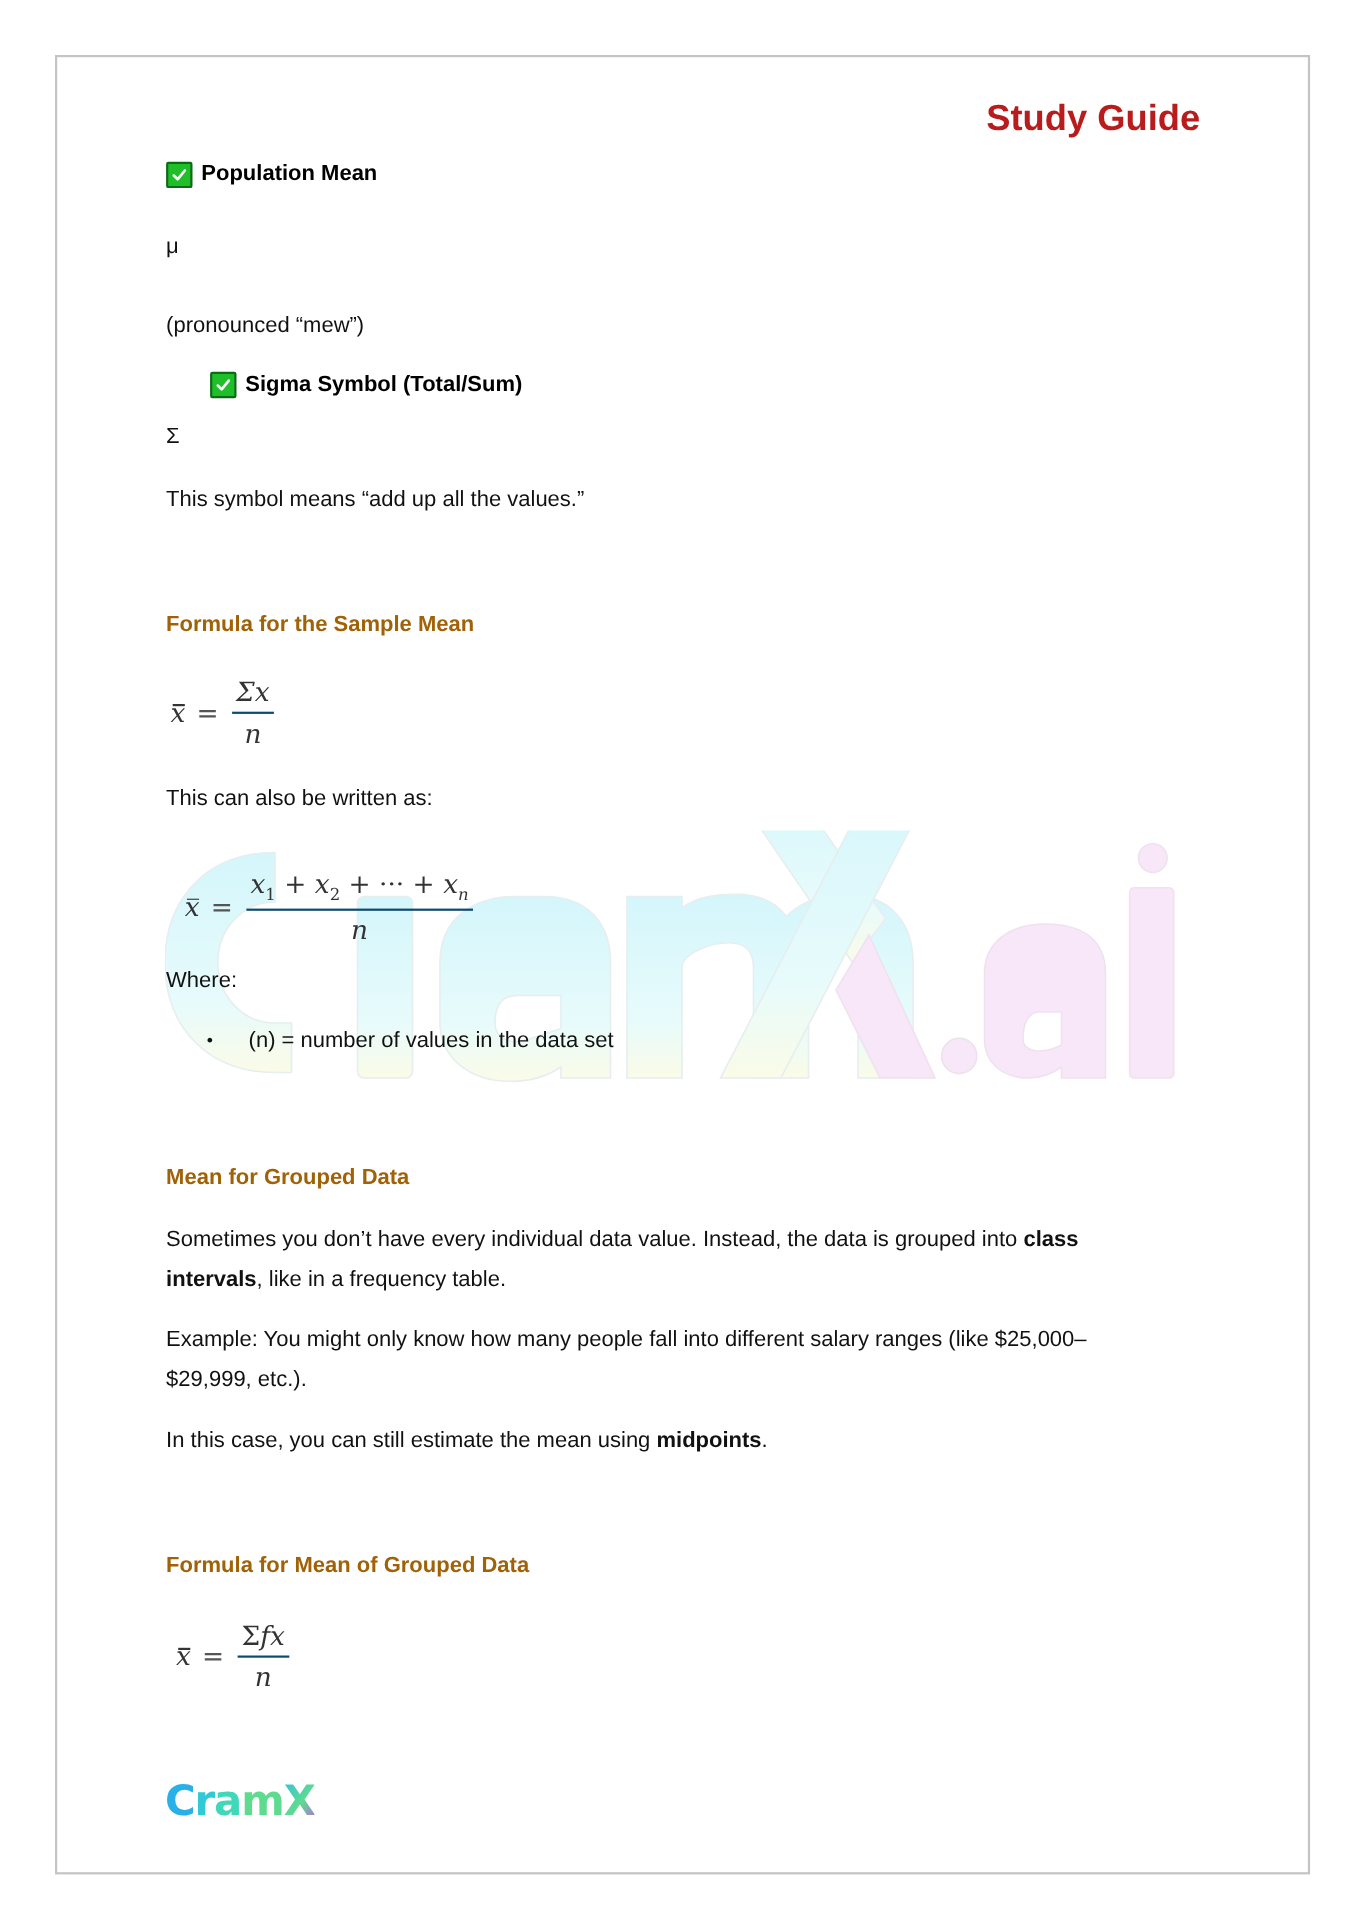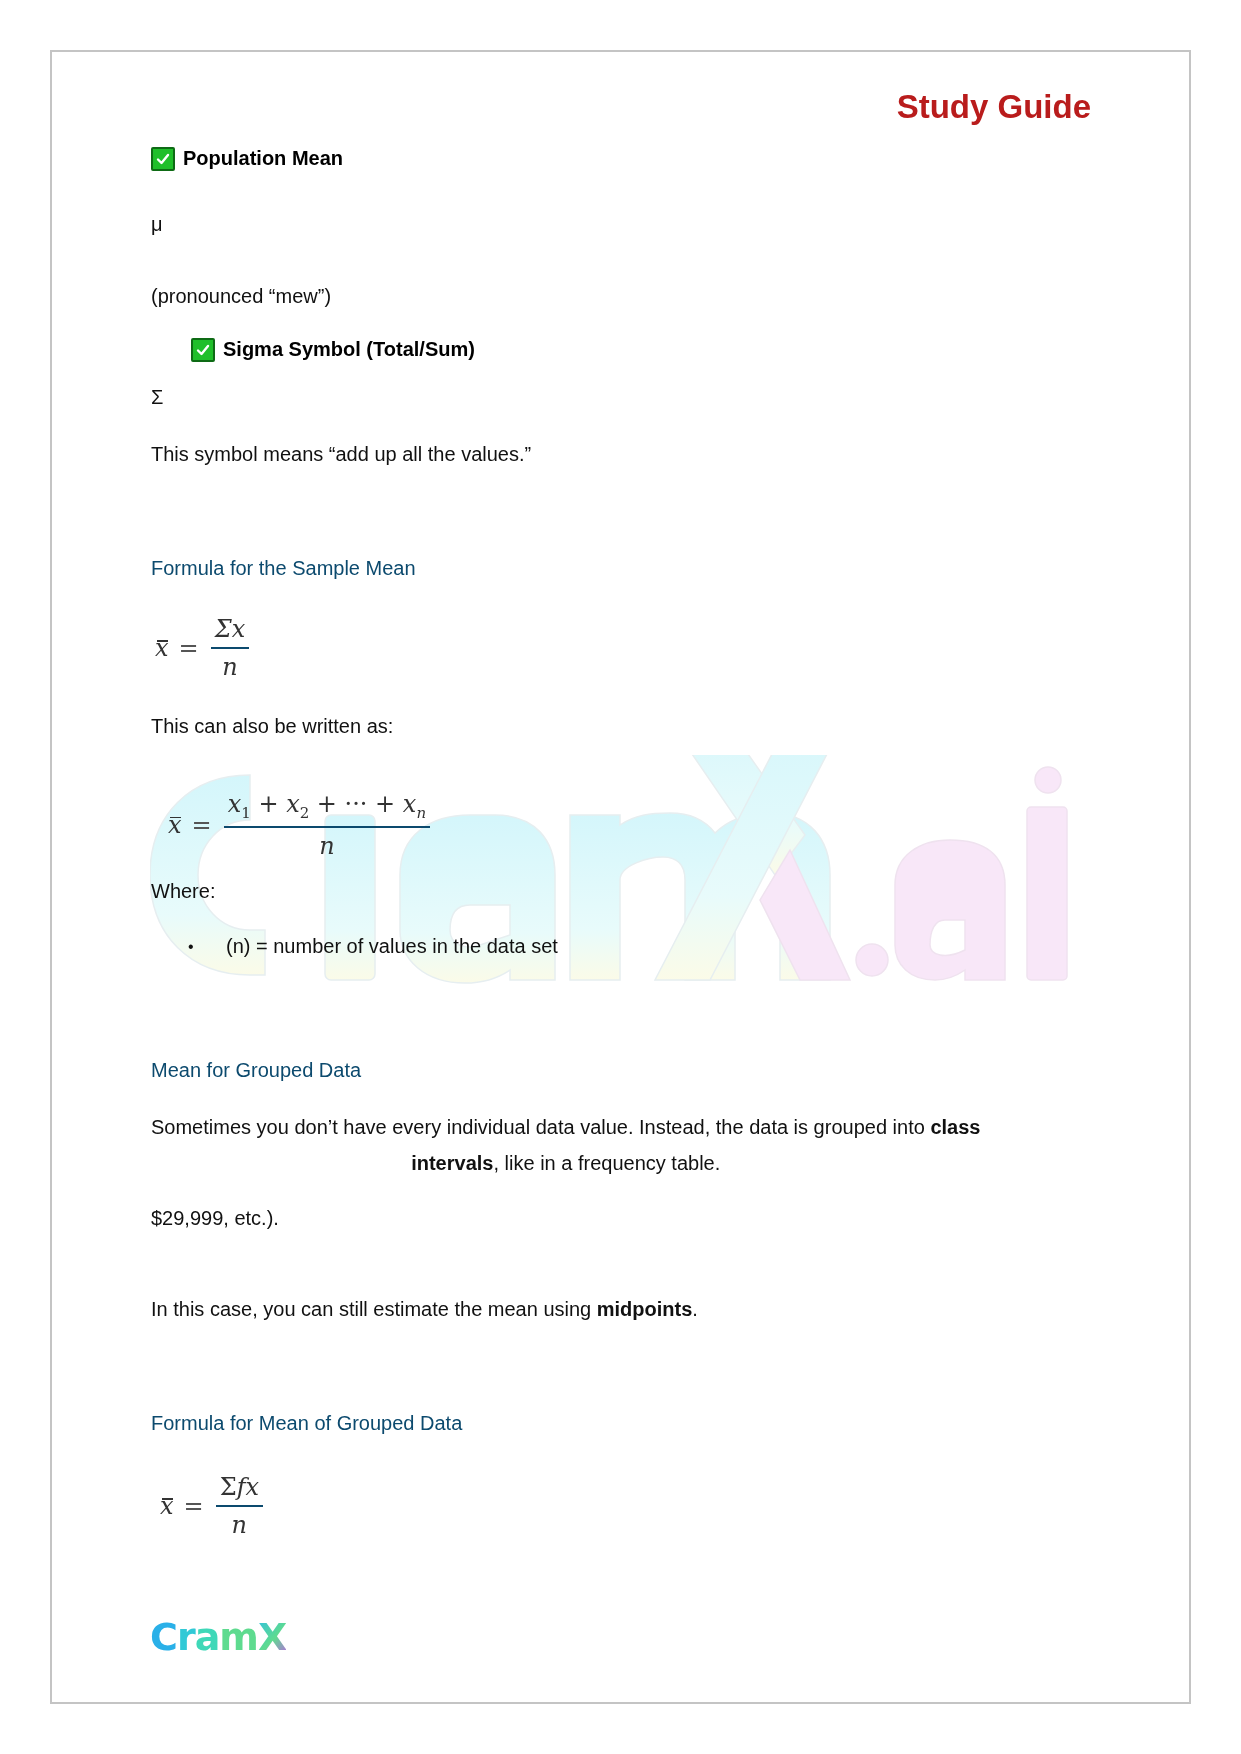--- a/index.html
+++ b/index.html
@@ -15,21 +15,21 @@
     }
     .abs { position: absolute; z-index: 1; }
     .title { right: 150px; top: 88px; font-size: 33px; font-weight: bold; color: #b91c1c; }
     .check-heading { left: 151px; font-size: 20px; font-weight: bold; display: flex; align-items: flex-start; gap: 8px; color: #000; }
     .check-box {
       width: 24px; height: 24px; background: #1fbf2a; border: 2px solid #0e6b15;
       border-radius: 2px; display: inline-flex; align-items: center; justify-content: center;
     }
     .check-box svg { width: 16px; height: 16px; }
     .para { left: 151px; font-size: 20px; color: #111; line-height: 36px; }
-    .heading { left: 151px; font-size: 20px; font-weight: normal; color: #0c4a6e; }
+    .heading { left: 151px; font-size: 20px; font-weight: bold; color: #a16207; }
     .formula { left: 155px; font-family: "DejaVu Serif", serif; color: #333; display: flex; align-items: center; font-style: italic; }
     .formula .lhs { font-size: 24px; margin-right: 10px; position: relative; }
     .formula .lhs .bar { position: absolute; left: 2px; top: 6px; width: 11px; height: 1.5px; background: #333; }
     .formula .eq { font-style: normal; font-size: 24px; margin-right: 12px; color: #555; }
     .frac { display: inline-flex; flex-direction: column; align-items: center; }
     .frac .num { font-size: 24px; padding: 0 4px 4px 4px; border-bottom: 2px solid #0c4a6e; white-space: nowrap; }
     .frac .den { font-size: 24px; padding-top: 4px; }
     .frac .num .up { font-style: normal; }
     .frac sub { font-size: 15px; font-style: normal; }
     .bullet-row { left: 188px; font-size: 20px; display: flex; align-items: center; }
@@ -118,26 +118,27 @@
 </div>
 
 <div class="abs para" style="top:873px;">Where:</div>
 <div class="abs bullet-row" style="top:935px;">
   <span class="dot">•</span>
   <span>(n) = number of values in the data set</span>
 </div>
 
 <div class="abs heading" style="top:1059px;">Mean for Grouped Data</div>
 
-<div class="abs para" style="top:1109px;text-align:center;">
+<div class="abs para" style="top:1109px;">
   <div><span>Sometimes you don’t have every individual data value. Instead, the data is grouped into </span><b>class</b></div>
   <div><b>intervals</b><span>, like in a frequency table.</span></div>
 </div>
 
 <div class="abs para" style="top:1200px;">
+  <div>Example: You might only know how many people fall into different salary ranges (like $25,000–</div>
   <div>$29,999, etc.).</div>
 </div>
 
 <div class="abs para" style="top:1291px;">
   <span>In this case, you can still estimate the mean using </span><b>midpoints</b><span>.</span>
 </div>
 
 <div class="abs heading" style="top:1412px;">Formula for Mean of Grouped Data</div>
 
 <div class="abs formula" style="top:1473px; left:160px;">

